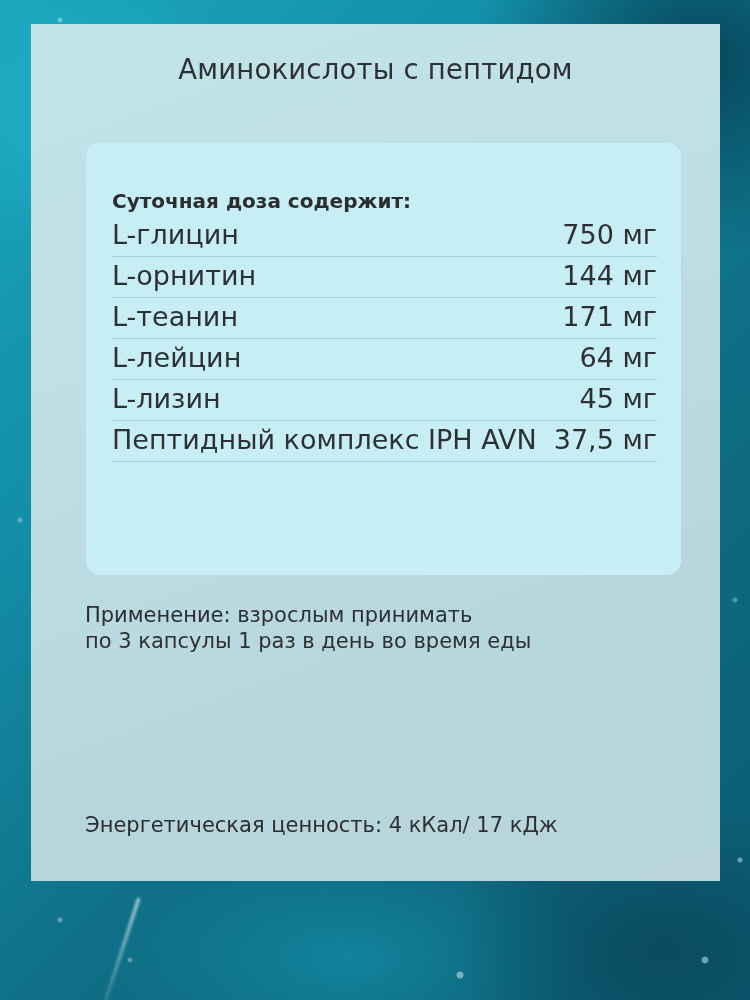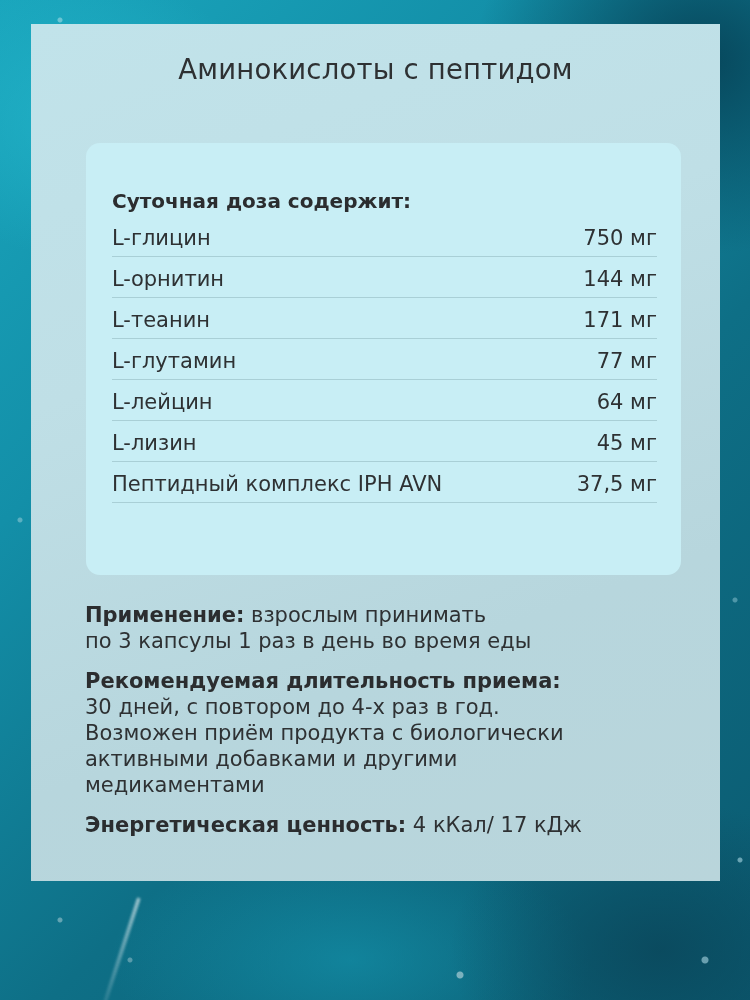--- a/index.html
+++ b/index.html
@@ -47,27 +47,27 @@
     }
     .card-heading {
       position: absolute; left: 26px; top: 34px;
       font-size: 20px; font-weight: bold; color: #2b2d2f; margin-top: 12px;
     }
     .rows { position: absolute; left: 26px; top: 73px; width: 545px; }
     .row {
       display: flex; justify-content: space-between; align-items: flex-end;
       height: 41px; padding-bottom: 6px;
       border-bottom: 1px solid #a9cfd6;
-      color: #2e3133; font-size: 21px;
+      color: #2e3133; font-size: 27px;
     }
     .section {
       position: absolute; left: 54px; width: 620px;
       color: #2e3133; font-size: 21px; line-height: 26px;
     }
-    .section b { font-weight: bold; color: #2b2d2f; }
+    .section b { font-weight: normal; color: #2b2d2f; }
     .s1 { top: 578px; }
     .s2 { top: 644px; }
     .s3 { top: 788px; }
   </style>
 </head>
 <body>
 
 <div class="foam"></div>
 <div class="foam-streak"></div>
 
@@ -85,47 +85,36 @@
       </div>
       <div class="row">
         <span>L-орнитин</span>
         <span>144 мг</span>
       </div>
       <div class="row">
         <span>L-теанин</span>
         <span>171 мг</span>
       </div>
       <div class="row">
-        <span>L-глутамин</span>
-        <span>77 мг</span>
-      </div>
-      <div class="row">
         <span>L-лейцин</span>
         <span>64 мг</span>
       </div>
       <div class="row">
         <span>L-лизин</span>
         <span>45 мг</span>
       </div>
       <div class="row">
         <span>Пептидный комплекс IPH AVN</span>
         <span>37,5 мг</span>
       </div>
     </div>
   </div>
 
   <div class="section s1">
     <b>Применение:</b><span> взрослым принимать</span><br>
     <span>по 3 капсулы 1 раз в день во время еды</span>
   </div>
 
-  <div class="section s2">
-    <b>Рекомендуемая длительность приема:</b><br>
-    <span>30 дней, с повтором до 4-х раз в год.</span><br>
-    <span>Возможен приём продукта с биологически</span><br>
-    <span>активными добавками и другими</span><br>
-    <span>медикаментами</span>
-  </div>
 
   <div class="section s3">
     <b>Энергетическая ценность:</b><span> 4 кКал/ 17 кДж</span>
   </div>
 </div>
 
 </body></html>

